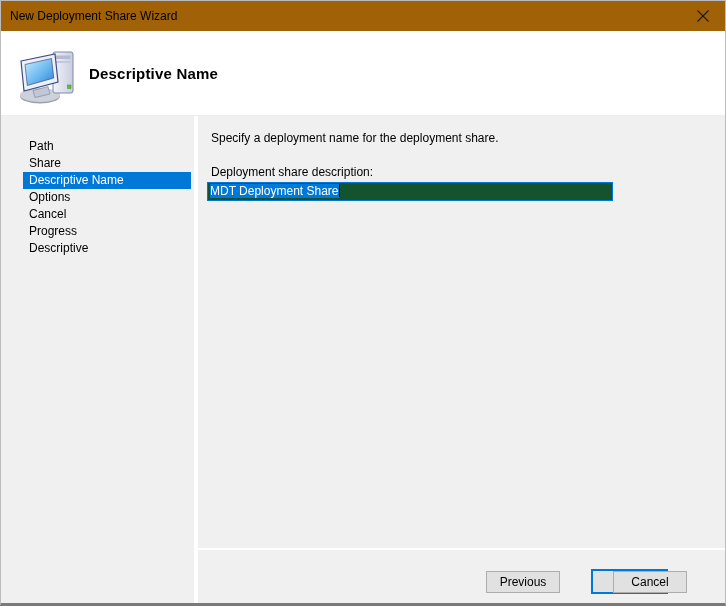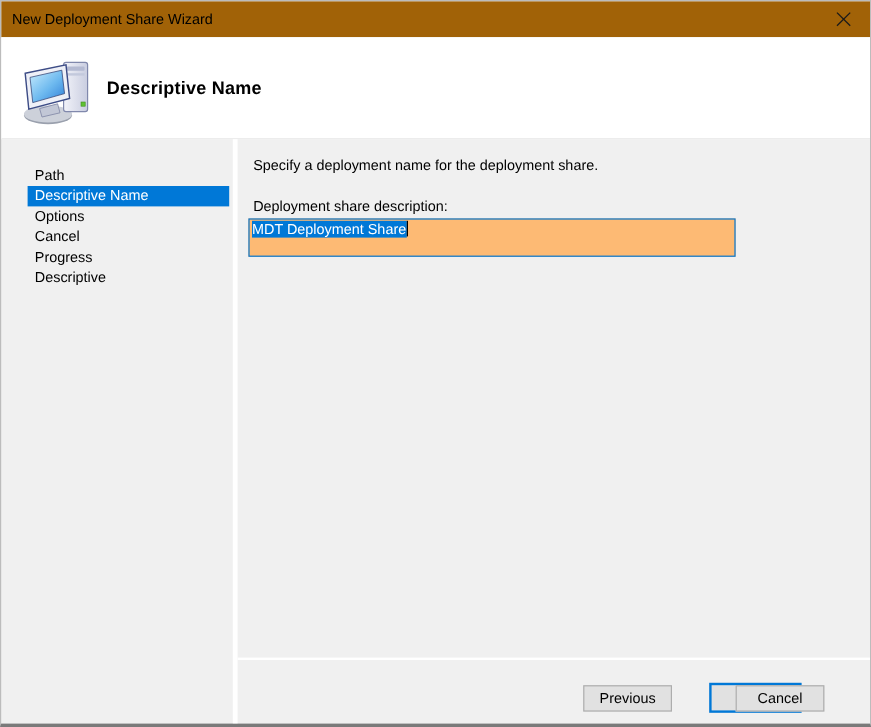--- a/index.html
+++ b/index.html
@@ -69,22 +69,22 @@
   }
   .instruction {
     position: absolute; left: 13px; top: 14px; margin: 0;
     font-size: 12px; line-height: 16px; white-space: nowrap;
   }
   .field-label {
     position: absolute; left: 13px; top: 48px;
     font-size: 12px; line-height: 16px; white-space: nowrap;
   }
   .textbox {
-    position: absolute; left: 9px; top: 66px; width: 406px; height: 32px;
-    background: #fdba74; border: 1px solid #0078d7;
+    position: absolute; left: 9px; top: 66px; width: 406px; height: 19px;
+    background: #14532d; border: 1px solid #0078d7;
     line-height: 17px; padding-left: 2px; white-space: nowrap;
     font-size: 12px; cursor: text;
   }
   .textbox .sel { background: #0078d7; color: #ffffff; }
   .caret {
     display: inline-block; width: 1px; height: 13px;
     background: #000; vertical-align: -2px; margin-left: 0;
   }
 
   
@@ -146,20 +146,21 @@
       <polygon points="3,14 37,7 40,35 6,44" fill="#eef0f7" stroke="#3d4c86" stroke-width="1.2"></polygon>
       <polygon points="7,17.5 33.5,11.5 35.8,31 9.3,38.5" fill="url(#scr)" stroke="#2a3a6e" stroke-width="0.6"></polygon>
 
       <polygon points="15,43.5 30,39.5 32,47 17,50.5" fill="#c2c7d6" stroke="#8a90ac" stroke-width="0.8"></polygon>
     </svg>
     <h1 class="heading">Descriptive Name</h1>
   </div>
 
   <nav class="sidebar" id="sidebar">
       <div class="nav-item">Path</div>
+      <div class="nav-item">Share</div>
       <div class="nav-item selected">Descriptive Name</div>
       <div class="nav-item">Options</div>
       <div class="nav-item">Cancel</div>
       <div class="nav-item">Progress</div>
       <div class="nav-item">Descriptive</div>
     </nav>
   <div class="v-divider"></div>
 
   <div class="content">
     <p class="instruction">Specify a deployment name for the deployment share.</p>

